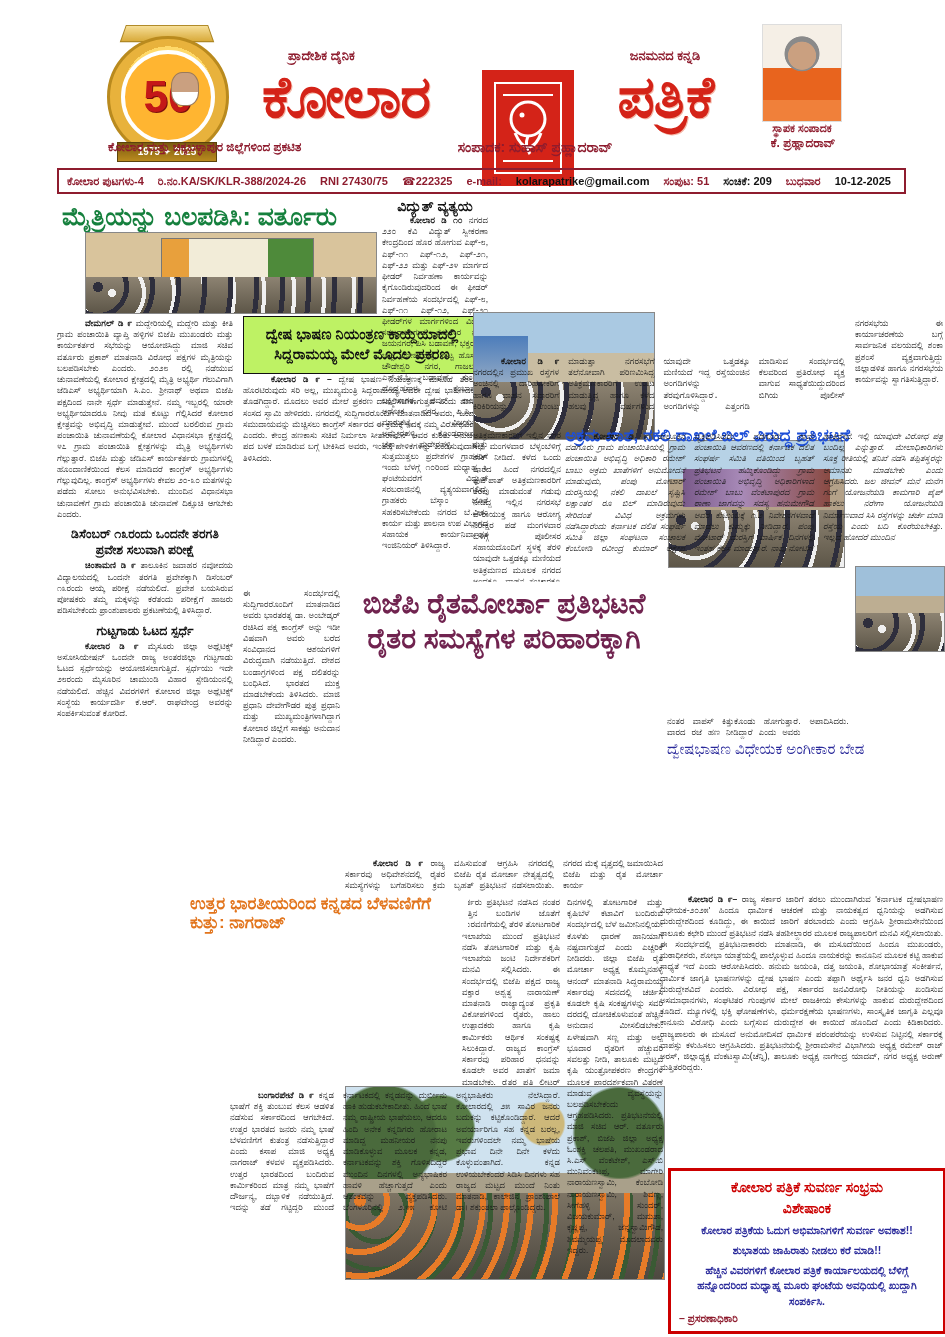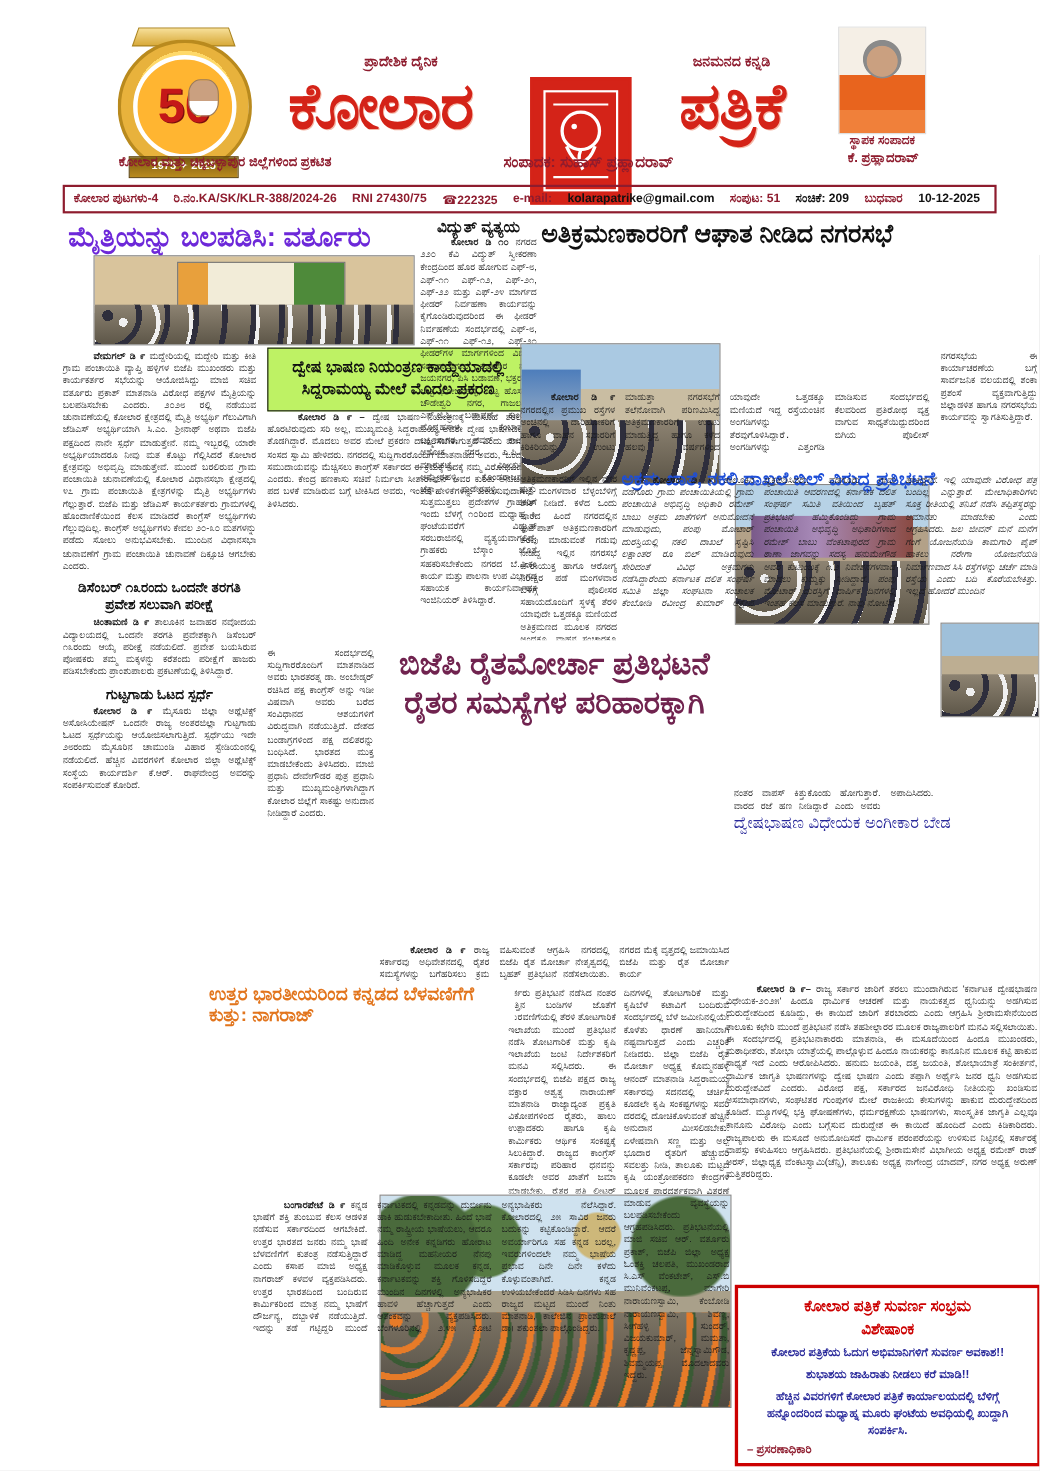--- a/index.html
+++ b/index.html
@@ -32,21 +32,21 @@
   .founder-photo{width:78px;height:96px;background:
       radial-gradient(circle at 50% 32%,#caa080 0 18%,transparent 19%),
       radial-gradient(circle at 50% 30%,#8a8a8a 0 22%,transparent 23%),
       linear-gradient(180deg,#f5efe6 0 45%,#e8641e 45% 78%,#f0803a 78% 100%);
       border:1px solid #ddd;}
   
   .infobar{left:57px;top:168px;width:829px;height:22px;border:2px solid #8e1c2e;
     display:flex;align-items:center;gap:14px;padding:0 8px;font-size:11px;font-weight:bold;white-space:nowrap;overflow:hidden;}
   .ib-red{color:#8e1c2e;} .ib-blk{color:#111;}
   
-  .hl-red{color:#6d28d9;font-weight:bold;font-size:25px;line-height:1.05;}
+  .hl-red{color:#15803d;font-weight:bold;font-size:25px;line-height:1.05;}
   .hl-black{color:#101010;font-weight:bold;font-size:23px;line-height:1.05;}
   .hl-sub-black{color:#1d4ed8;font-weight:bold;font-size:17px;line-height:1.05;}
   .hl-maroon{color:#70234f;font-weight:bold;font-size:28px;line-height:1.25;text-align:center;}
   .hl-orange{color:#e2751d;font-weight:bold;font-size:17px;line-height:1.1;background:#fff;}
   .hl-blue{color:#28289a;font-weight:normal;font-size:15px;line-height:1.1;}
   .colhead{color:#101010;font-weight:bold;font-size:14px;text-align:center;}
   
   .bodytxt{font-size:8.5px;line-height:1.32;color:#1a1a1a;text-align:justify;overflow:hidden;}
   .dateline{font-weight:bold;padding-left:28px;}
   .cols3{column-count:3;column-gap:9px;}
@@ -95,21 +95,21 @@
     <div class="ribbon-top"></div>
     <div class="logo-circle">
       <div class="logo-inner">
         <span class="logo-50">50</span>
         <span class="logo-face"></span>
       </div>
     </div>
     <div class="ribbon-bot">1975 ✦ 2025</div>
   </div>
 
-  <div class="abs tagline" style="left:288px;top:48px;width:110px;text-align:right;">ಪ್ರಾದೇಶಿಕ ದೈನಿಕ</div>
+  <div class="abs tagline" style="left:288px;top:48px;width:110px;text-align:left;">ಪ್ರಾದೇಶಿಕ ದೈನಿಕ</div>
   <div class="abs tagline" style="left:605px;top:48px;width:120px;text-align:center;">ಜನಮನದ ಕನ್ನಡಿ</div>
 
   <div class="abs title-word" style="left:215px;top:68px;width:262px;text-align:center;">ಕೋಲಾರ</div>
   <div class="abs" style="left:482px;top:70px;">
     <div class="emblem">
       <svg width="70" height="94" viewBox="0 0 70 94">
         <rect x="2" y="2" width="66" height="90" fill="#d42318" stroke="#ffffff" stroke-width="2"></rect>
         <circle cx="35" cy="38" r="17" fill="none" stroke="#ffffff" stroke-width="3"></circle>
         <path d="M22 52 q6 14 13 14 q8 0 13 -14" fill="none" stroke="#ffffff" stroke-width="3"></path>
         <path d="M35 55 q-4 10 2 18" fill="none" stroke="#ffffff" stroke-width="3"></path>
@@ -169,21 +169,20 @@
   <div class="abs bodytxt" style="left:243px;top:588px;width:97px;height:300px;">ಈ ಸಂದರ್ಭದಲ್ಲಿ ಸುದ್ದಿಗಾರರೊಂದಿಗೆ ಮಾತನಾಡಿದ ಅವರು ಭಾರತರತ್ನ ಡಾ. ಅಂಬೇಡ್ಕರ್ ರಚಿಸಿದ ಪಕ್ಷ ಕಾಂಗ್ರೆಸ್ ಅನ್ನು ಇಡೀ ವಿಷವಾಗಿ ಅವರು ಬರೆದ ಸಂವಿಧಾನದ ಆಶಯಗಳಿಗೆ ವಿರುದ್ಧವಾಗಿ ನಡೆಯುತ್ತಿದೆ. ದೇಶದ ಬಂಡಾಗ್ರಗಳಿಂದ ಪಕ್ಷ ದಲಿತರನ್ನು ಬಂಧಿಸಿದೆ. ಭಾರತದ ಮುಕ್ತ ಮಾಡಬೇಕೆಂದು ತಿಳಿಸಿದರು. ಮಾಜಿ ಪ್ರಧಾನಿ ದೇವೇಗೌಡರ ಪುತ್ರ ಪ್ರಧಾನಿ ಮತ್ತು ಮುಖ್ಯಮಂತ್ರಿಗಳಾಗಿದ್ದಾಗ ಕೋಲಾರ ಜಿಲ್ಲೆಗೆ ಸಾಕಷ್ಟು ಅನುದಾನ ನೀಡಿದ್ದಾರೆ ಎಂದರು.</div>
 
   <div class="abs" style="left:382px;top:198px;width:106px;height:386px;">
     <div class="colhead">ವಿದ್ಯುತ್ ವ್ಯತ್ಯಯ</div>
     <div class="bodytxt" style="height:368px;">
       <p style="margin:0;"><span class="dateline">ಕೋಲಾರ ಡಿ ೧೦</span>
         <span>ನಗರದ ೨೨೦ ಕೆವಿ ವಿದ್ಯುತ್ ಸ್ವೀಕರಣಾ ಕೇಂದ್ರದಿಂದ ಹೊರ ಹೋಗುವ ಎಫ್-೮, ಎಫ್-೧೧ ಎಫ್-೧೨, ಎಫ್-೨೧, ಎಫ್-೨೨ ಮತ್ತು ಎಫ್-೨೪ ಮಾರ್ಗದ ಫೀಡರ್ ನಿರ್ವಹಣಾ ಕಾರ್ಯವನ್ನು ಕೈಗೊಂಡಿರುವುದರಿಂದ ಈ ಫೀಡರ್ ನಿರ್ವಹಣೆಯ ಸಂದರ್ಭದಲ್ಲಿ ಎಫ್-೮, ಎಫ್-೧೧ ಎಫ್-೧೨, ಎಫ್-೨೧ ಫೀಡರ್‌ಗಳ ಮಾರ್ಗಗಳಿಂದ ವಿದ್ಯುತ್ ಸರಬರಾಜಾಗುವ ಕೋಲಾರ ನಗರ, ಜಯನಗರ, ಪಿಸಿ ಬಡಾವಣೆ, ಭಕ್ತರಹಳ್ಳಿ, ಬೆಟ್ಟ ಭೋಜನಹಳ್ಳಿ, ಬೆಟ್ಟ ಹೊಸಹಳ್ಳಿ, ಚೌಡೇಶ್ವರಿ ನಗರ, ಗಾಜಲದಿನ್ನೆ, ಎನ್.ಜಿ.ಓ ಬಡಾವಣೆ, ಕುಂಬೇರಿ, ದೊಡ್ಡಹಸಾಳ, ಕೆಂಬಾಮಾರ, ಲಕ್ಷ್ಮೀಸಾಗರ, ಪವನ್ ಕಾಲೇಜು, ಅಶೋಕ ನಗರ, ಎ.ಪಿ.ಎಂ.ಸಿ ಮಾರುಕಟ್ಟೆ, ವಿಜಯನಗರ, ಅಮ್ಮೇರಹಳ್ಳಿ, ಕೊಂಡರಾಜನಹಳ್ಳಿ, ಚೆಕ್ಕಾ, ಮಡೇರಹಳ್ಳಿ ಮತ್ತು ಸುತ್ತಮುತ್ತಲು ಪ್ರದೇಶಗಳ ಗ್ರಾಹಕರಿಗೆ ಇಂದು ಬೆಳಗ್ಗೆ ೧೦ರಿಂದ ಮಧ್ಯಾಹ್ನ ೩ ಘಂಟೆಯವರೆಗೆ ವಿದ್ಯುತ್ ಸರಬರಾಜಿನಲ್ಲಿ ವ್ಯತ್ಯಯವಾಗಲಿದೆ. ಗ್ರಾಹಕರು ಬೆಸ್ಕಾಂ ಜೊತೆ ಸಹಕರಿಸಬೇಕೆಂದು ನಗರದ ಬೆ.ವಿ.ಕಂ ಕಾರ್ಯ ಮತ್ತು ಪಾಲನಾ ಉಪ ವಿಭಾಗದ ಸಹಾಯಕ ಕಾರ್ಯನಿರ್ವಾಹಕ ಇಂಜಿನಿಯರ್ ತಿಳಿಸಿದ್ದಾರೆ.</span></p>
     </div>
   </div>
 
-  <div class="abs hl-black" style="left:492px;top:200px;width:452px;">ಅತಿಕ್ರಮಣಕಾರರಿಗೆ ಆಘಾತ ನೀಡಿದ ನಗರಸಭೆ</div>
   <div class="abs photo ph-street1" style="left:473px;top:230px;width:180px;height:126px;">
     <div class="shed"></div>
     <div class="crowdstrip"></div>
   </div>
   <div class="abs photo ph-tractor" style="left:668px;top:230px;width:175px;height:126px;">
     <div class="shop"></div>
     <div class="crowdstrip"></div>
   </div>
   <div class="abs photo ph-street2" style="left:855px;top:228px;width:88px;height:84px;">
     <div class="crowdstrip"></div>

